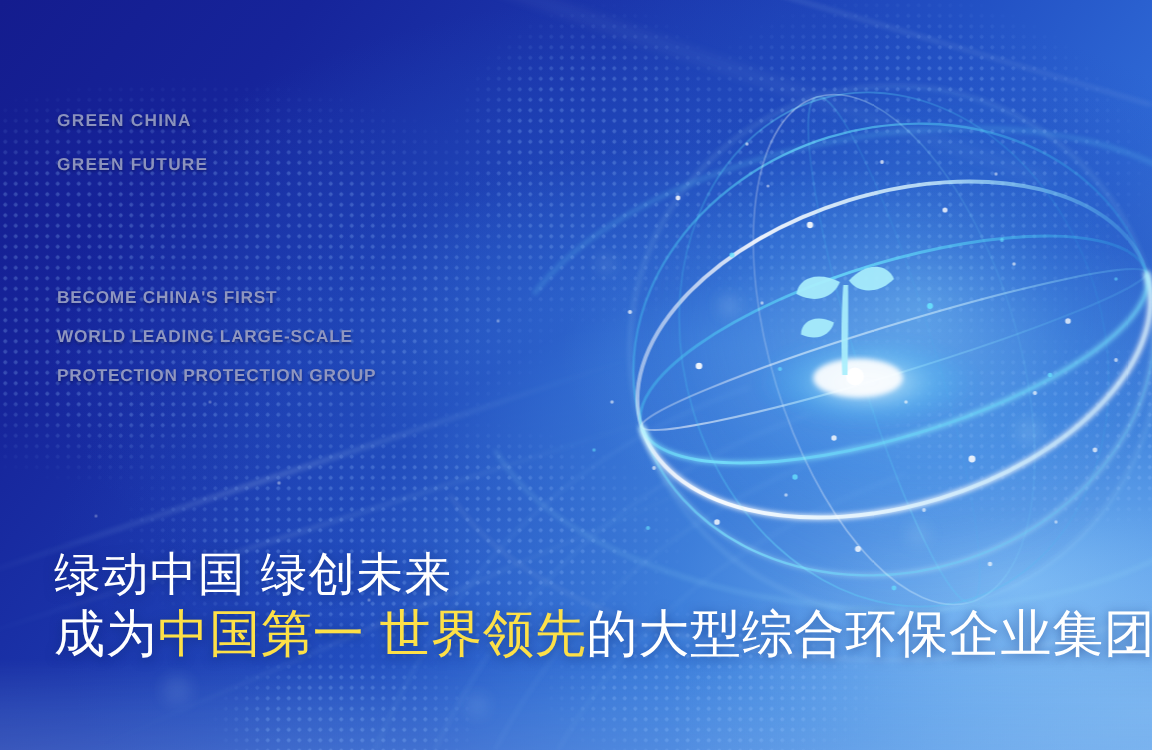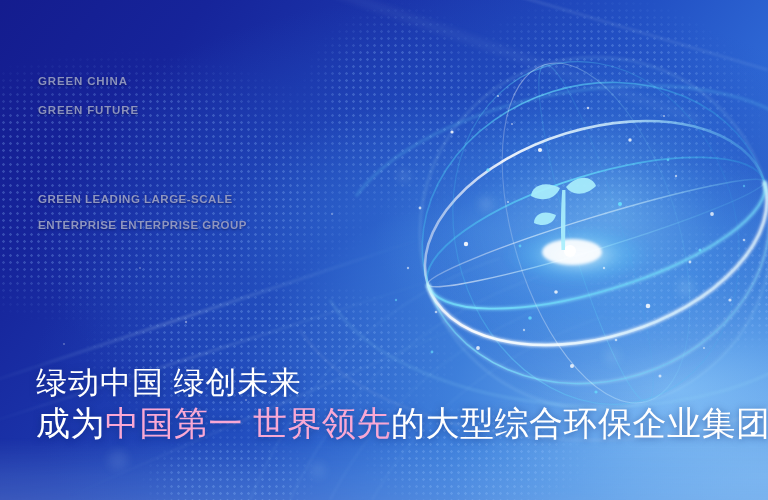--- a/index.html
+++ b/index.html
@@ -66,21 +66,21 @@
     text-shadow:0 1px 2px rgba(8,14,70,.5);
   }
 
   #headline{position:absolute;left:36px;top:362px;}
   .cn-line{
     color:#ffffff;white-space:nowrap;line-height:42px;
     text-shadow:0 1px 7px rgba(10,36,110,.55);
   }
   #cn-line-1{font-size:31px;letter-spacing:1px;}
   #cn-line-2{font-size:34px;letter-spacing:.5px;margin-top:-2px;}
-  .accent{color:#f9a8d4;}
+  .accent{color:#fde047;}
 
   .scan-sheen{
     position:absolute;left:0;right:0;bottom:0;height:62px;
     background:linear-gradient(180deg, rgba(130,190,245,0) 0%, rgba(150,205,250,.16) 60%, rgba(170,215,252,.22) 100%);
   }
 </style>
 </head>
 <body>
 
 <div id="banner">
@@ -240,22 +240,23 @@
       <circle cx="318" cy="470" r="8" opacity=".10"></circle>
     </g>
   </svg>
 
   <div class="scan-sheen"></div>
 
   <div class="eyebrow" id="line-green-china">GREEN CHINA</div>
   <div class="eyebrow" id="line-green-future">GREEN FUTURE</div>
 
   <div id="mission-block">
-    <div class="mission-line">GREEN LEADING LARGE-SCALE</div>
-    <div class="mission-line">ENTERPRISE ENTERPRISE GROUP</div>
+    <div class="mission-line">BECOME CHINA'S FIRST</div>
+    <div class="mission-line">WORLD LEADING LARGE-SCALE</div>
+    <div class="mission-line">PROTECTION PROTECTION GROUP</div>
   </div>
 
   <div id="headline">
     <div class="cn-line" id="cn-line-1">绿动中国 绿创未来</div>
     <div class="cn-line" id="cn-line-2">
       <span>成为</span><span class="accent">中国第一 世界领先</span><span>的大型综合环保企业集团</span>
     </div>
   </div>
 
 </div>

